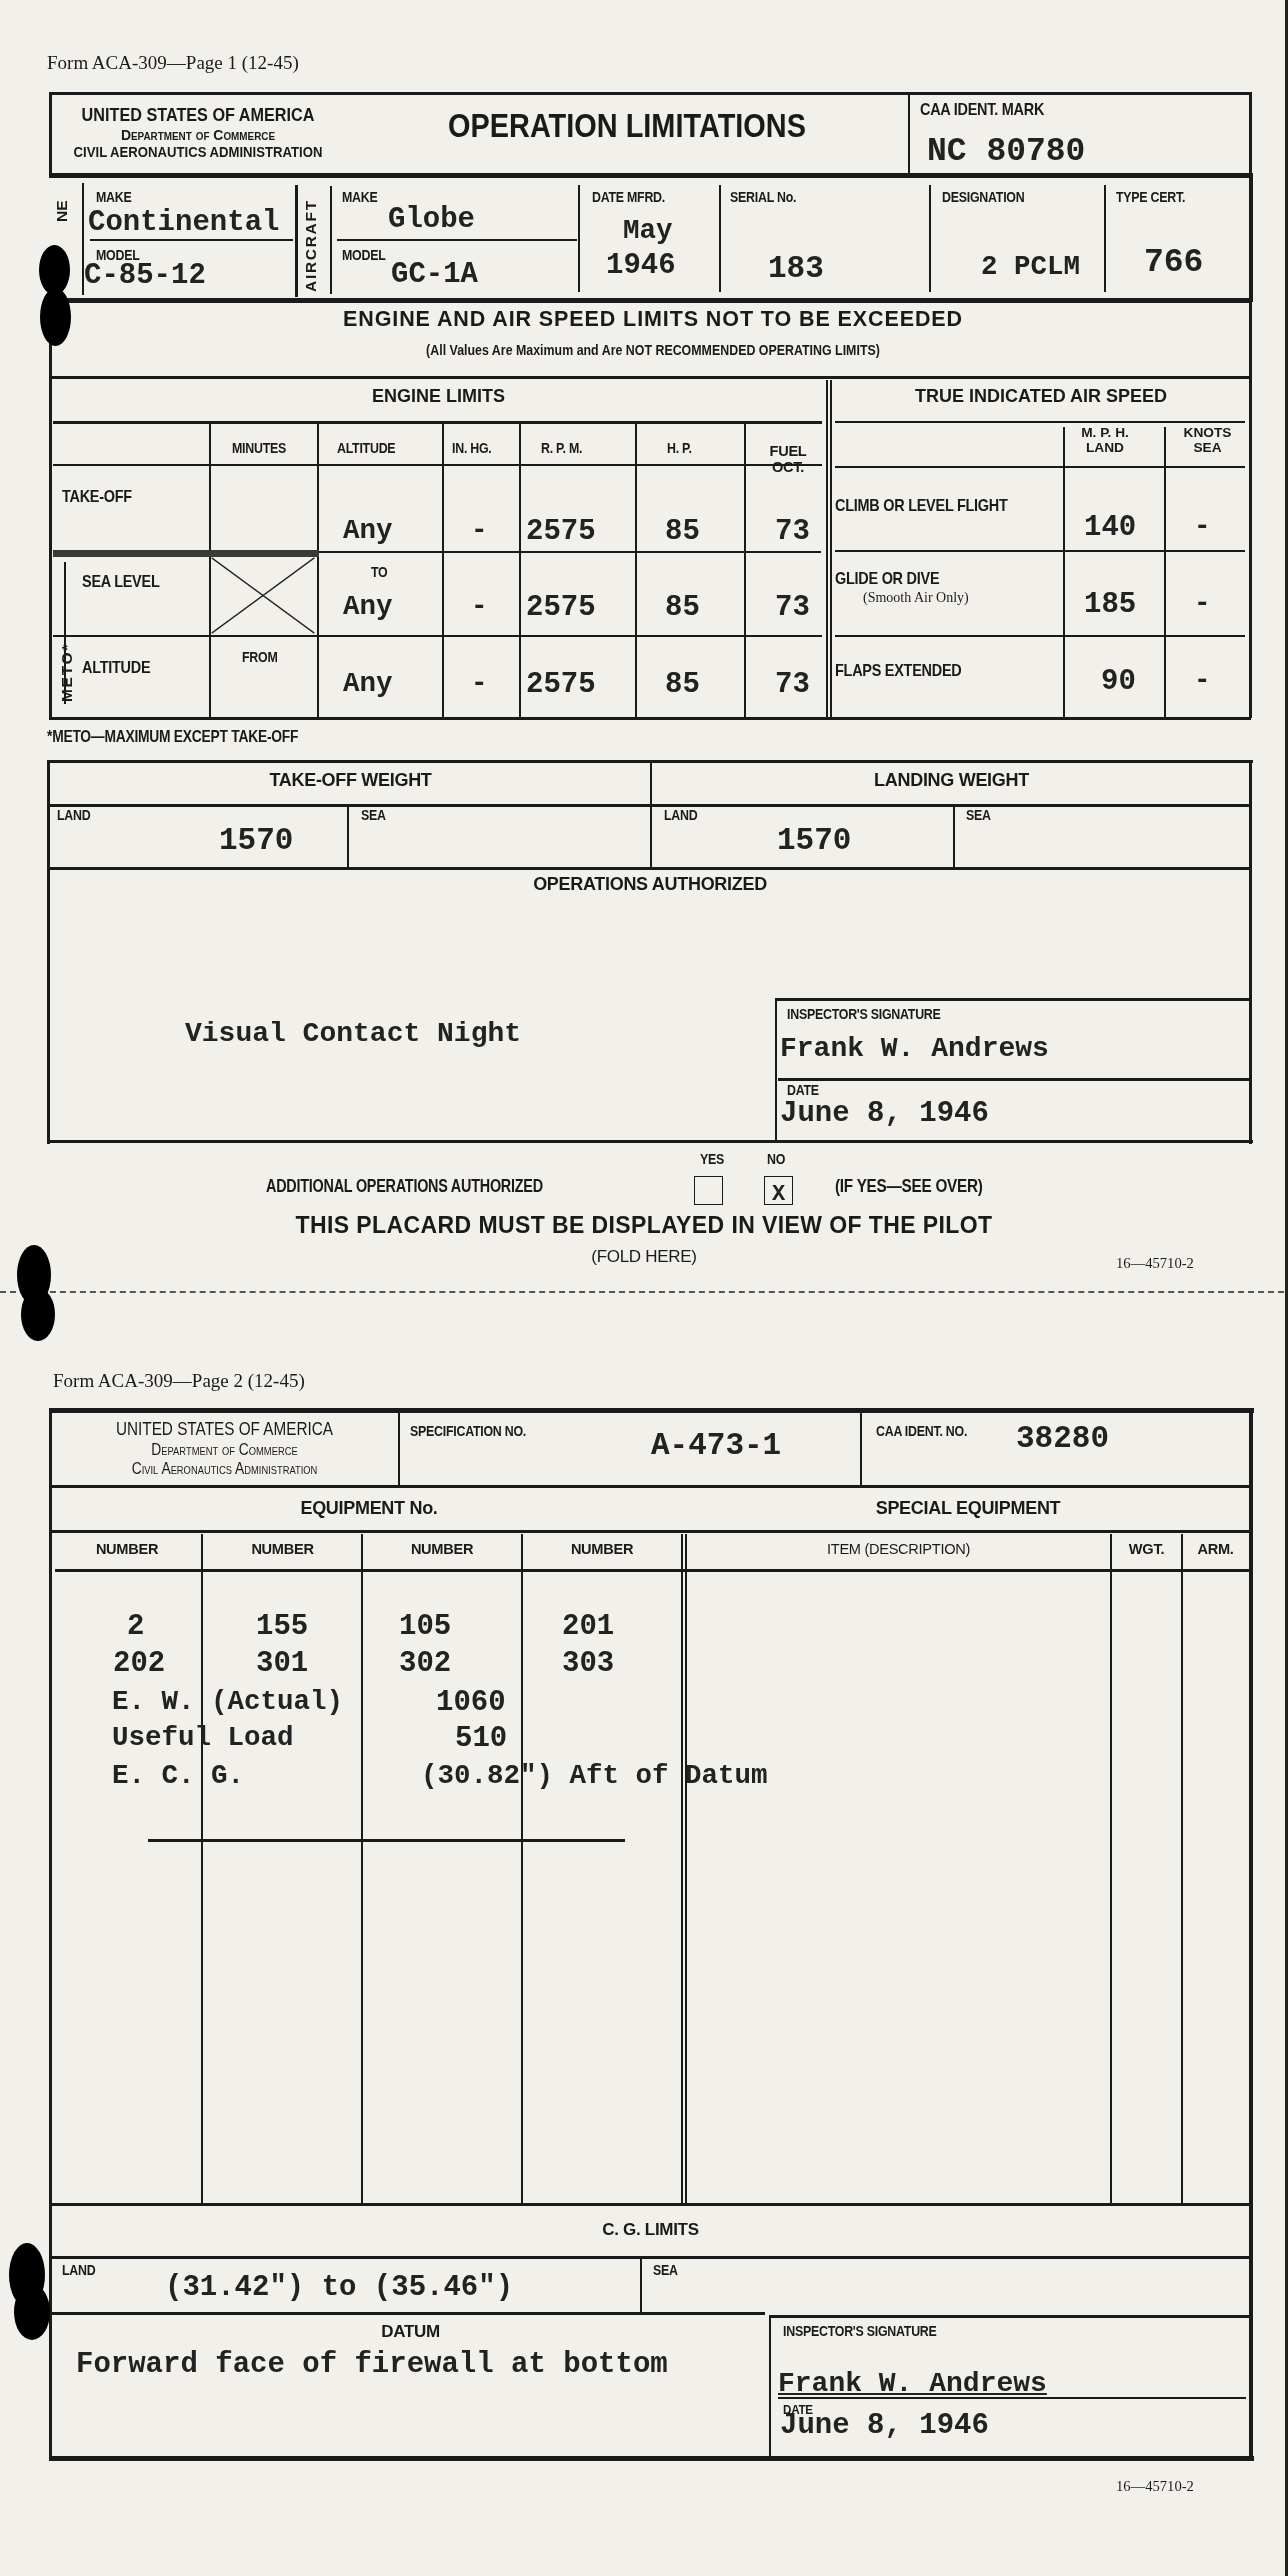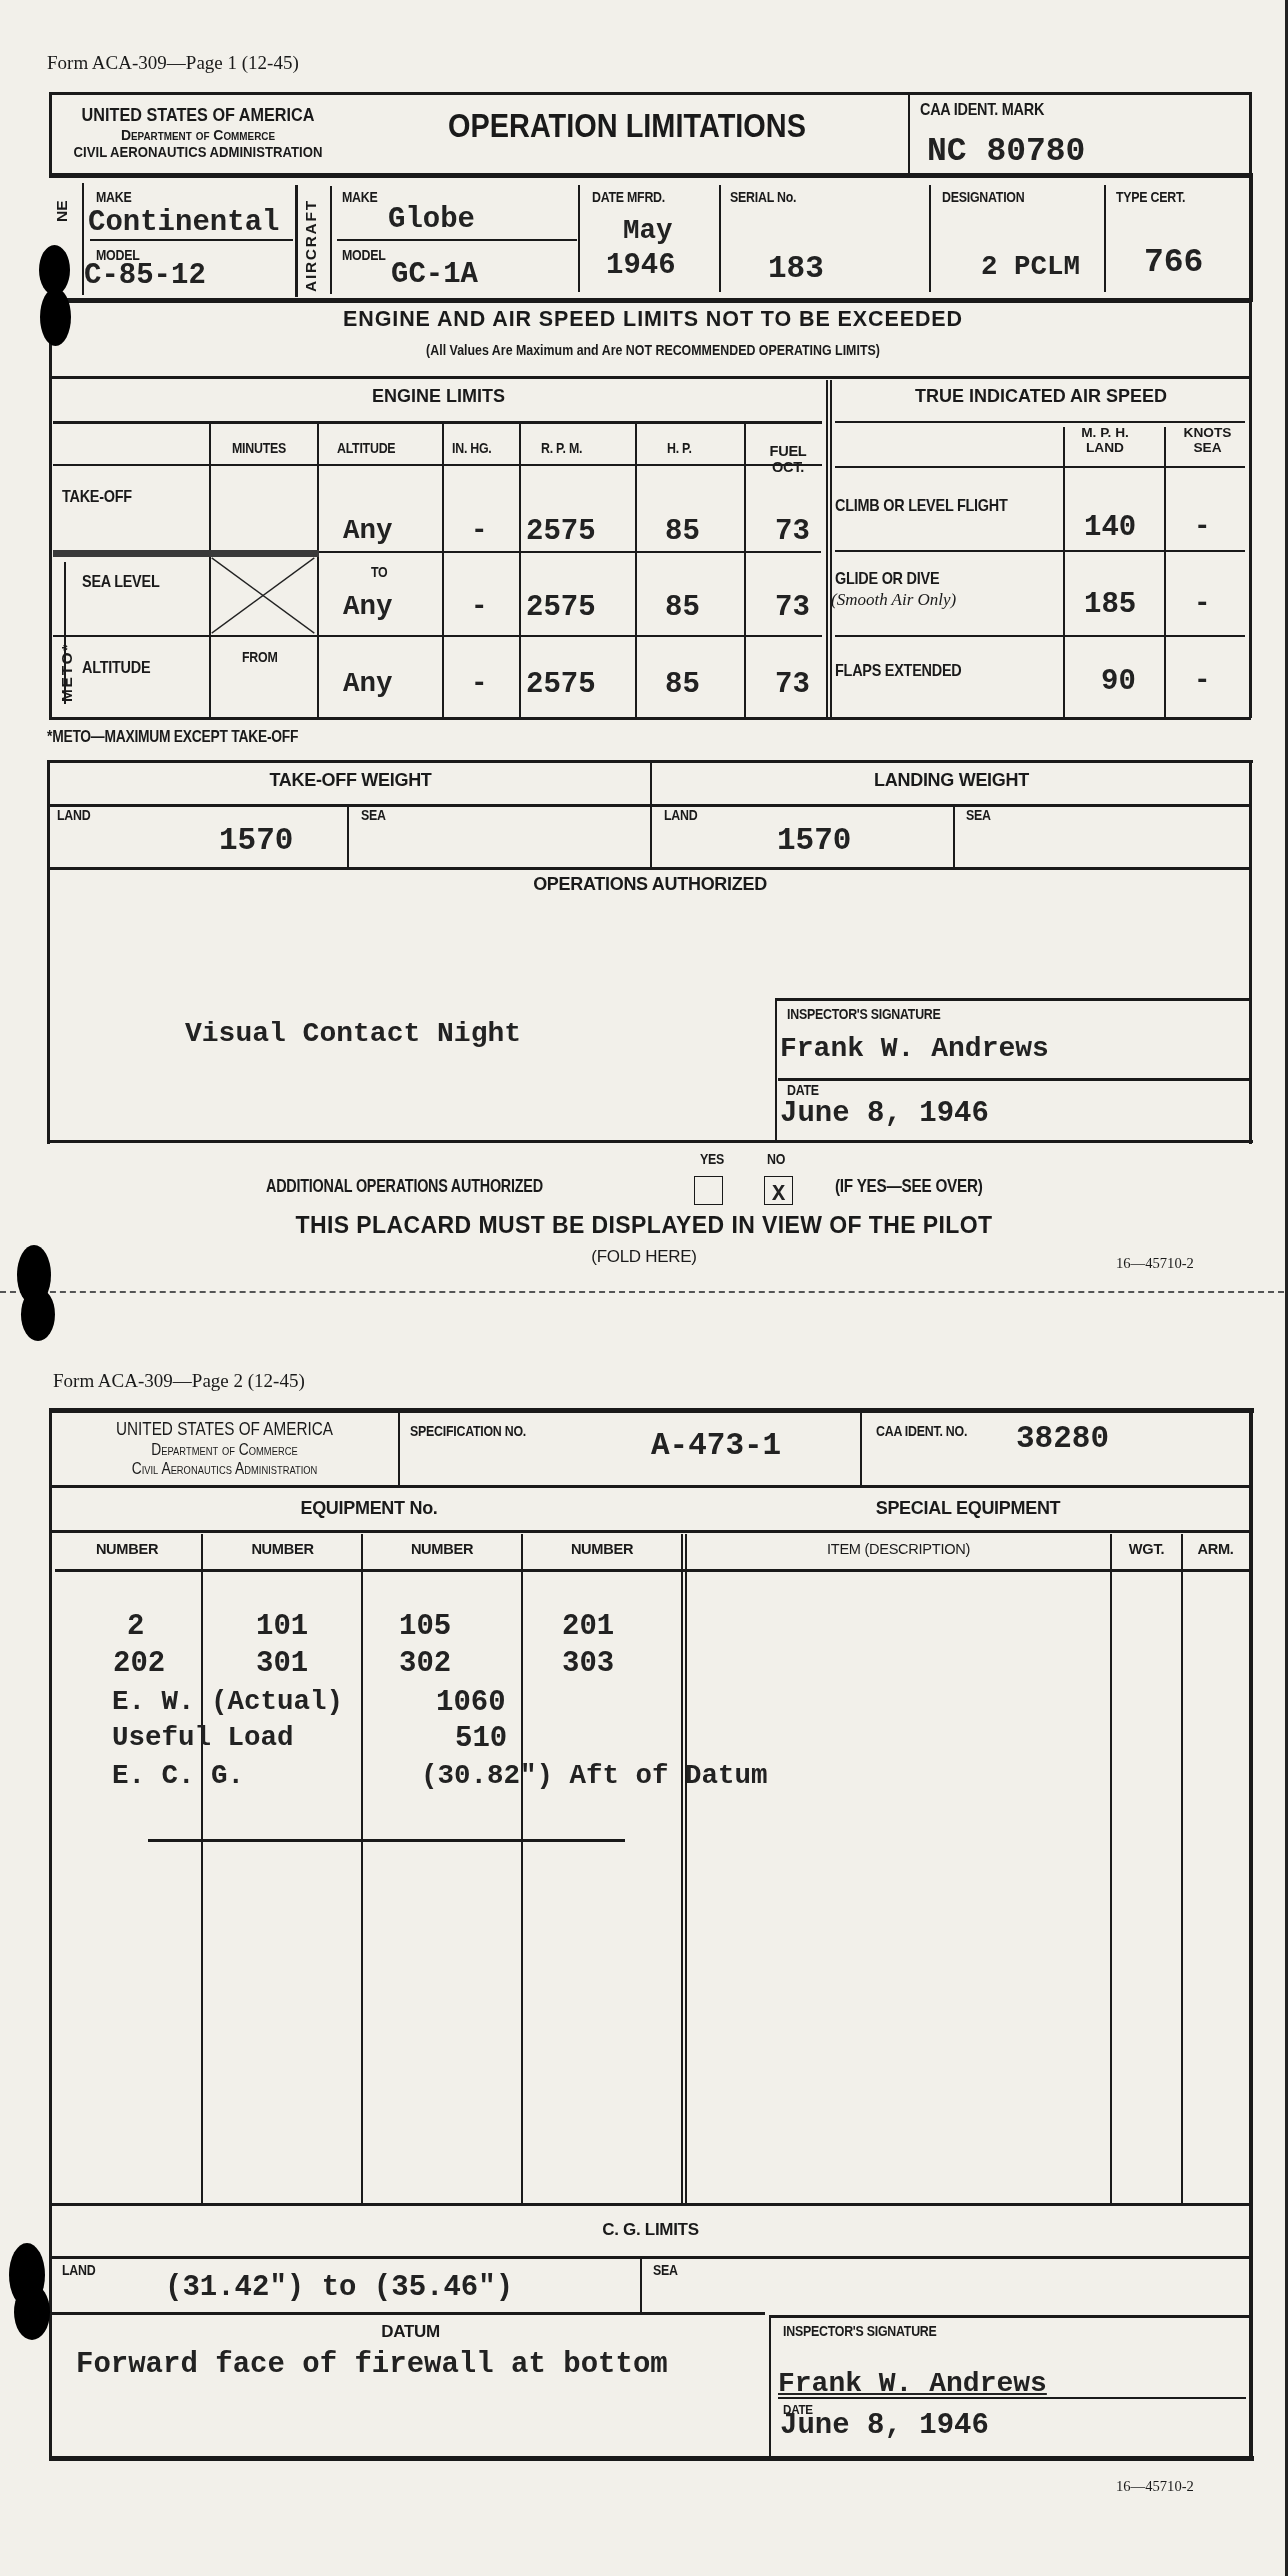--- a/index.html
+++ b/index.html
@@ -156,21 +156,21 @@
 <div class="abs hd center" style="left:1166px; top:425px; width:83px; font-size:13.7px;">
   <div>KNOTS</div>
   <div>SEA</div>
 </div>
 
 <div class="abs lbl" style="left:835px; top:496px; font-size:17px;">CLIMB OR LEVEL FLIGHT</div>
 <div class="abs tw" style="left:1084px; top:511px; font-size:29px;">140</div>
 <div class="abs tw" style="left:1194px; top:511px; font-size:27.5px;">-</div>
 
 <div class="abs lbl" style="left:835px; top:569px; font-size:17px;">GLIDE OR DIVE</div>
-<div class="abs serif" style="left:831px; top:590px; font-size:17px; font-style:italic;">(Smooth Air Only)</div>
+<div class="abs serif" style="left:831px; top:590px; font-size:14px; padding-left:32px;">(Smooth Air Only)</div>
 <div class="abs tw" style="left:1084px; top:588px; font-size:29px;">185</div>
 <div class="abs tw" style="left:1194px; top:588px; font-size:27.5px;">-</div>
 
 <div class="abs lbl" style="left:835px; top:661px; font-size:17px;">FLAPS EXTENDED</div>
 <div class="abs tw" style="left:1101px; top:665px; font-size:29px;">90</div>
 <div class="abs tw" style="left:1194px; top:665px; font-size:27.5px;">-</div>
 
 <div class="abs lbl" style="left:47px; top:727px; font-size:16.3px;">*METO—MAXIMUM EXCEPT TAKE-OFF</div>
 
 <div class="hl" style="left:47px; top:760px; width:1206px; height:3.4px;"></div>
@@ -258,21 +258,21 @@
 
 <div class="abs lbl center" style="left:53px; top:1541px; width:148px; transform:none;">NUMBER</div>
 <div class="abs lbl center" style="left:203px; top:1541px; width:159px; transform:none;">NUMBER</div>
 <div class="abs lbl center" style="left:363px; top:1541px; width:158px; transform:none;">NUMBER</div>
 <div class="abs lbl center" style="left:523px; top:1541px; width:158px; transform:none;">NUMBER</div>
 <div class="abs lbl center" style="left:687px; top:1541px; width:423px; transform:none; font-weight:normal;">ITEM (DESCRIPTION)</div>
 <div class="abs lbl center" style="left:1112px; top:1541px; width:69px; transform:none;">WGT.</div>
 <div class="abs lbl center" style="left:1182px; top:1541px; width:67px; transform:none;">ARM.</div>
 
 <div class="abs tw" style="left:127px; top:1610px; font-size:29px;">2</div>
-<div class="abs tw" style="left:256px; top:1610px; font-size:29px;">101</div>
+<div class="abs tw" style="left:256px; top:1610px; font-size:29px;">155</div>
 <div class="abs tw" style="left:399px; top:1610px; font-size:29px;">105</div>
 <div class="abs tw" style="left:562px; top:1610px; font-size:29px;">201</div>
 <div class="abs tw" style="left:113px; top:1647px; font-size:29px;">202</div>
 <div class="abs tw" style="left:256px; top:1647px; font-size:29px;">301</div>
 <div class="abs tw" style="left:399px; top:1647px; font-size:29px;">302</div>
 <div class="abs tw" style="left:562px; top:1647px; font-size:29px;">303</div>
 
 <div class="abs tw" style="left:112px; top:1686px; font-size:27.5px;">E. W. (Actual)</div>
 <div class="abs tw" style="left:436px; top:1686px; font-size:29px;">1060</div>
 <div class="abs tw" style="left:112px; top:1722px; font-size:27.5px;">Useful Load</div>

